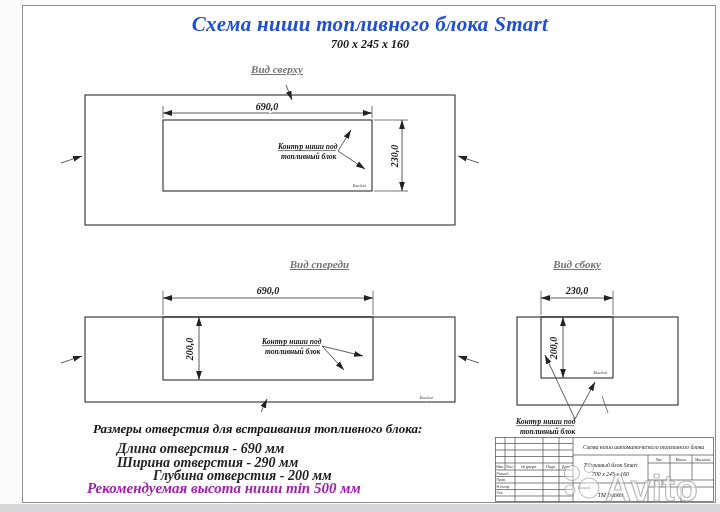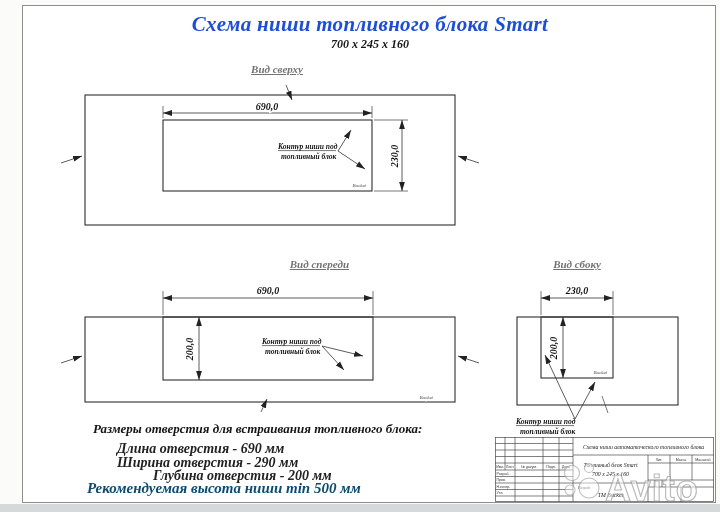--- a/index.html
+++ b/index.html
@@ -36,21 +36,21 @@
     position:absolute;left:93px;top:421px;
     font-style:italic;font-weight:700;font-size:13px;color:#141414;
   }
   .spec-item{
     position:absolute;left:117px;
     font-style:italic;font-weight:600;font-size:14px;color:#222;
   }
   #spec-0{top:441px;} #spec-1{top:455px;} #spec-2{top:468px;margin-left:36px;}
   .specs-reco{
     position:absolute;left:87px;top:480px;
-    font-style:italic;font-weight:700;font-size:15px;color:#0c4a6e;
+    font-style:italic;font-weight:700;font-size:15px;color:#a21caf;
   }
   svg{position:absolute;left:0;top:0;}
   .ln{stroke:#2e2e2e;stroke-width:1.1;fill:none;}
   .thin{stroke:#3c3c3c;stroke-width:.7;fill:none;}
   .dim{stroke:#333;stroke-width:.8;fill:none;}
   .dimtxt{font:italic 600 10px "Liberation Serif","DejaVu Serif",serif;fill:#151515;}
   .onhatch{paint-order:stroke;stroke:#fff;stroke-width:3px;}
   .lbl{font:italic 600 7.5px "Liberation Serif","DejaVu Serif",serif;fill:#151515;}
   .micro{font:italic 5px "Liberation Serif","DejaVu Serif",serif;fill:#4c4c4c;}
   .tb-line{stroke:#4a4a4a;stroke-width:.7;fill:none;}

